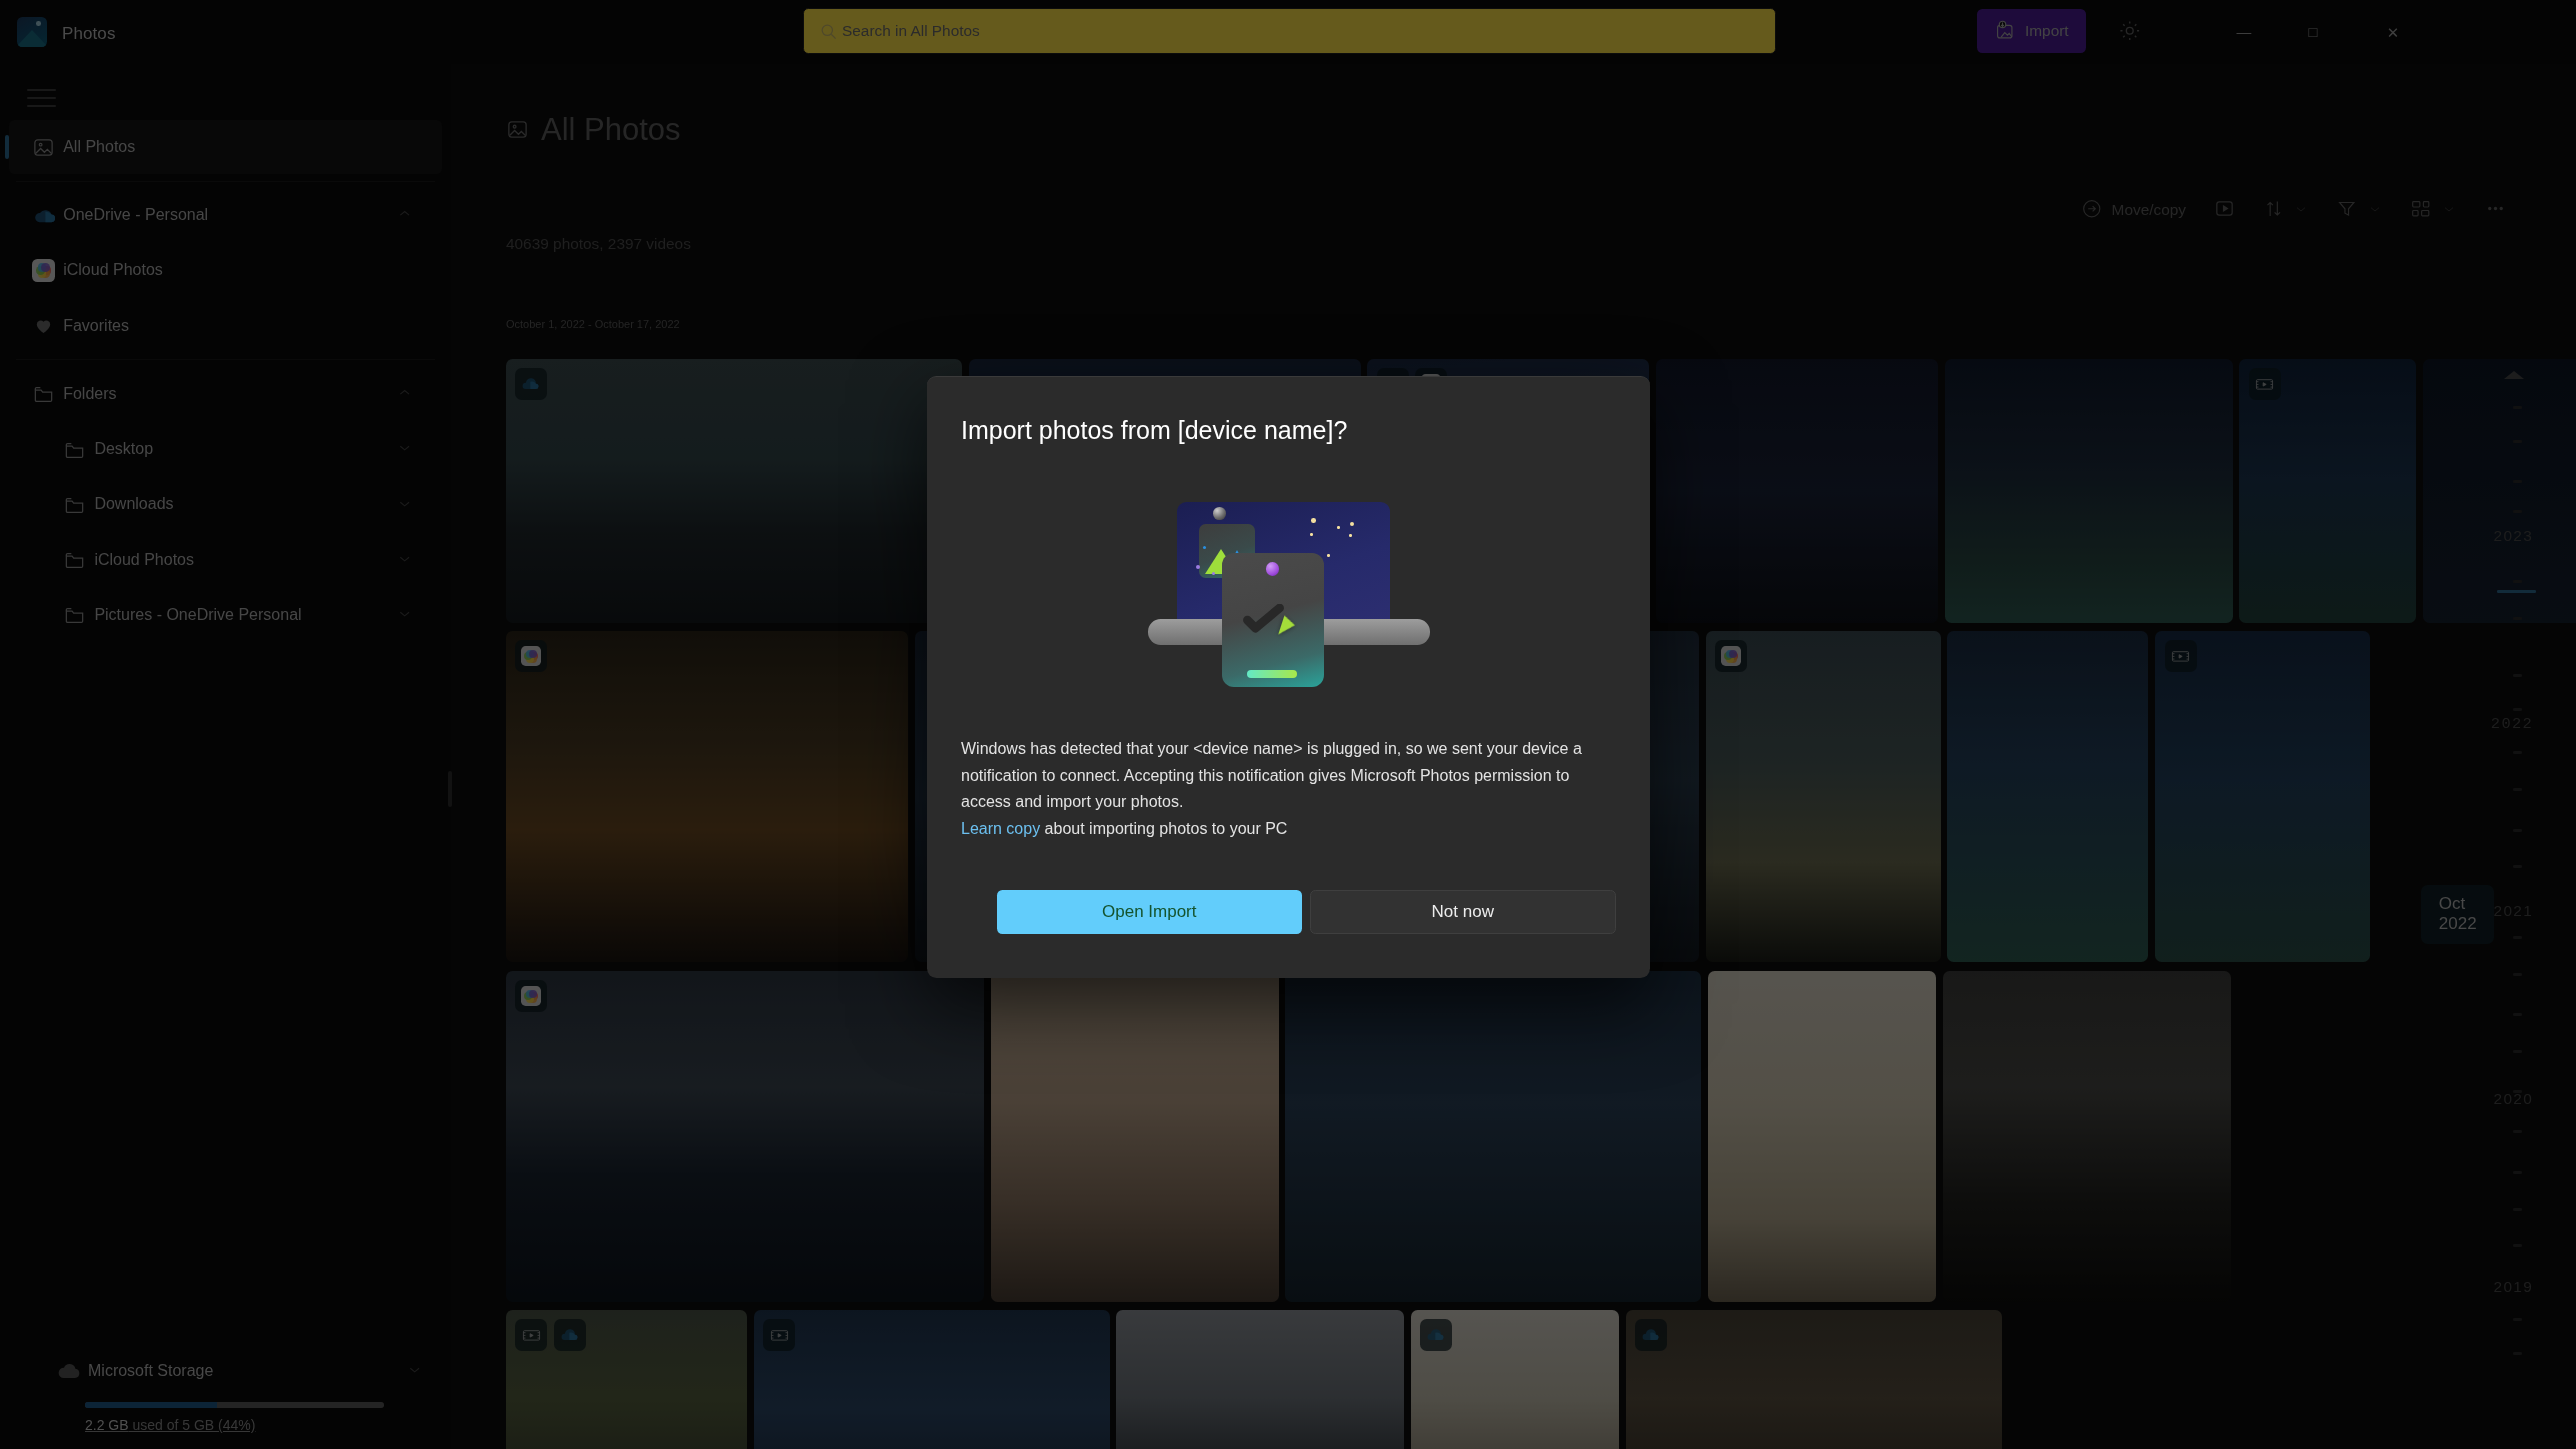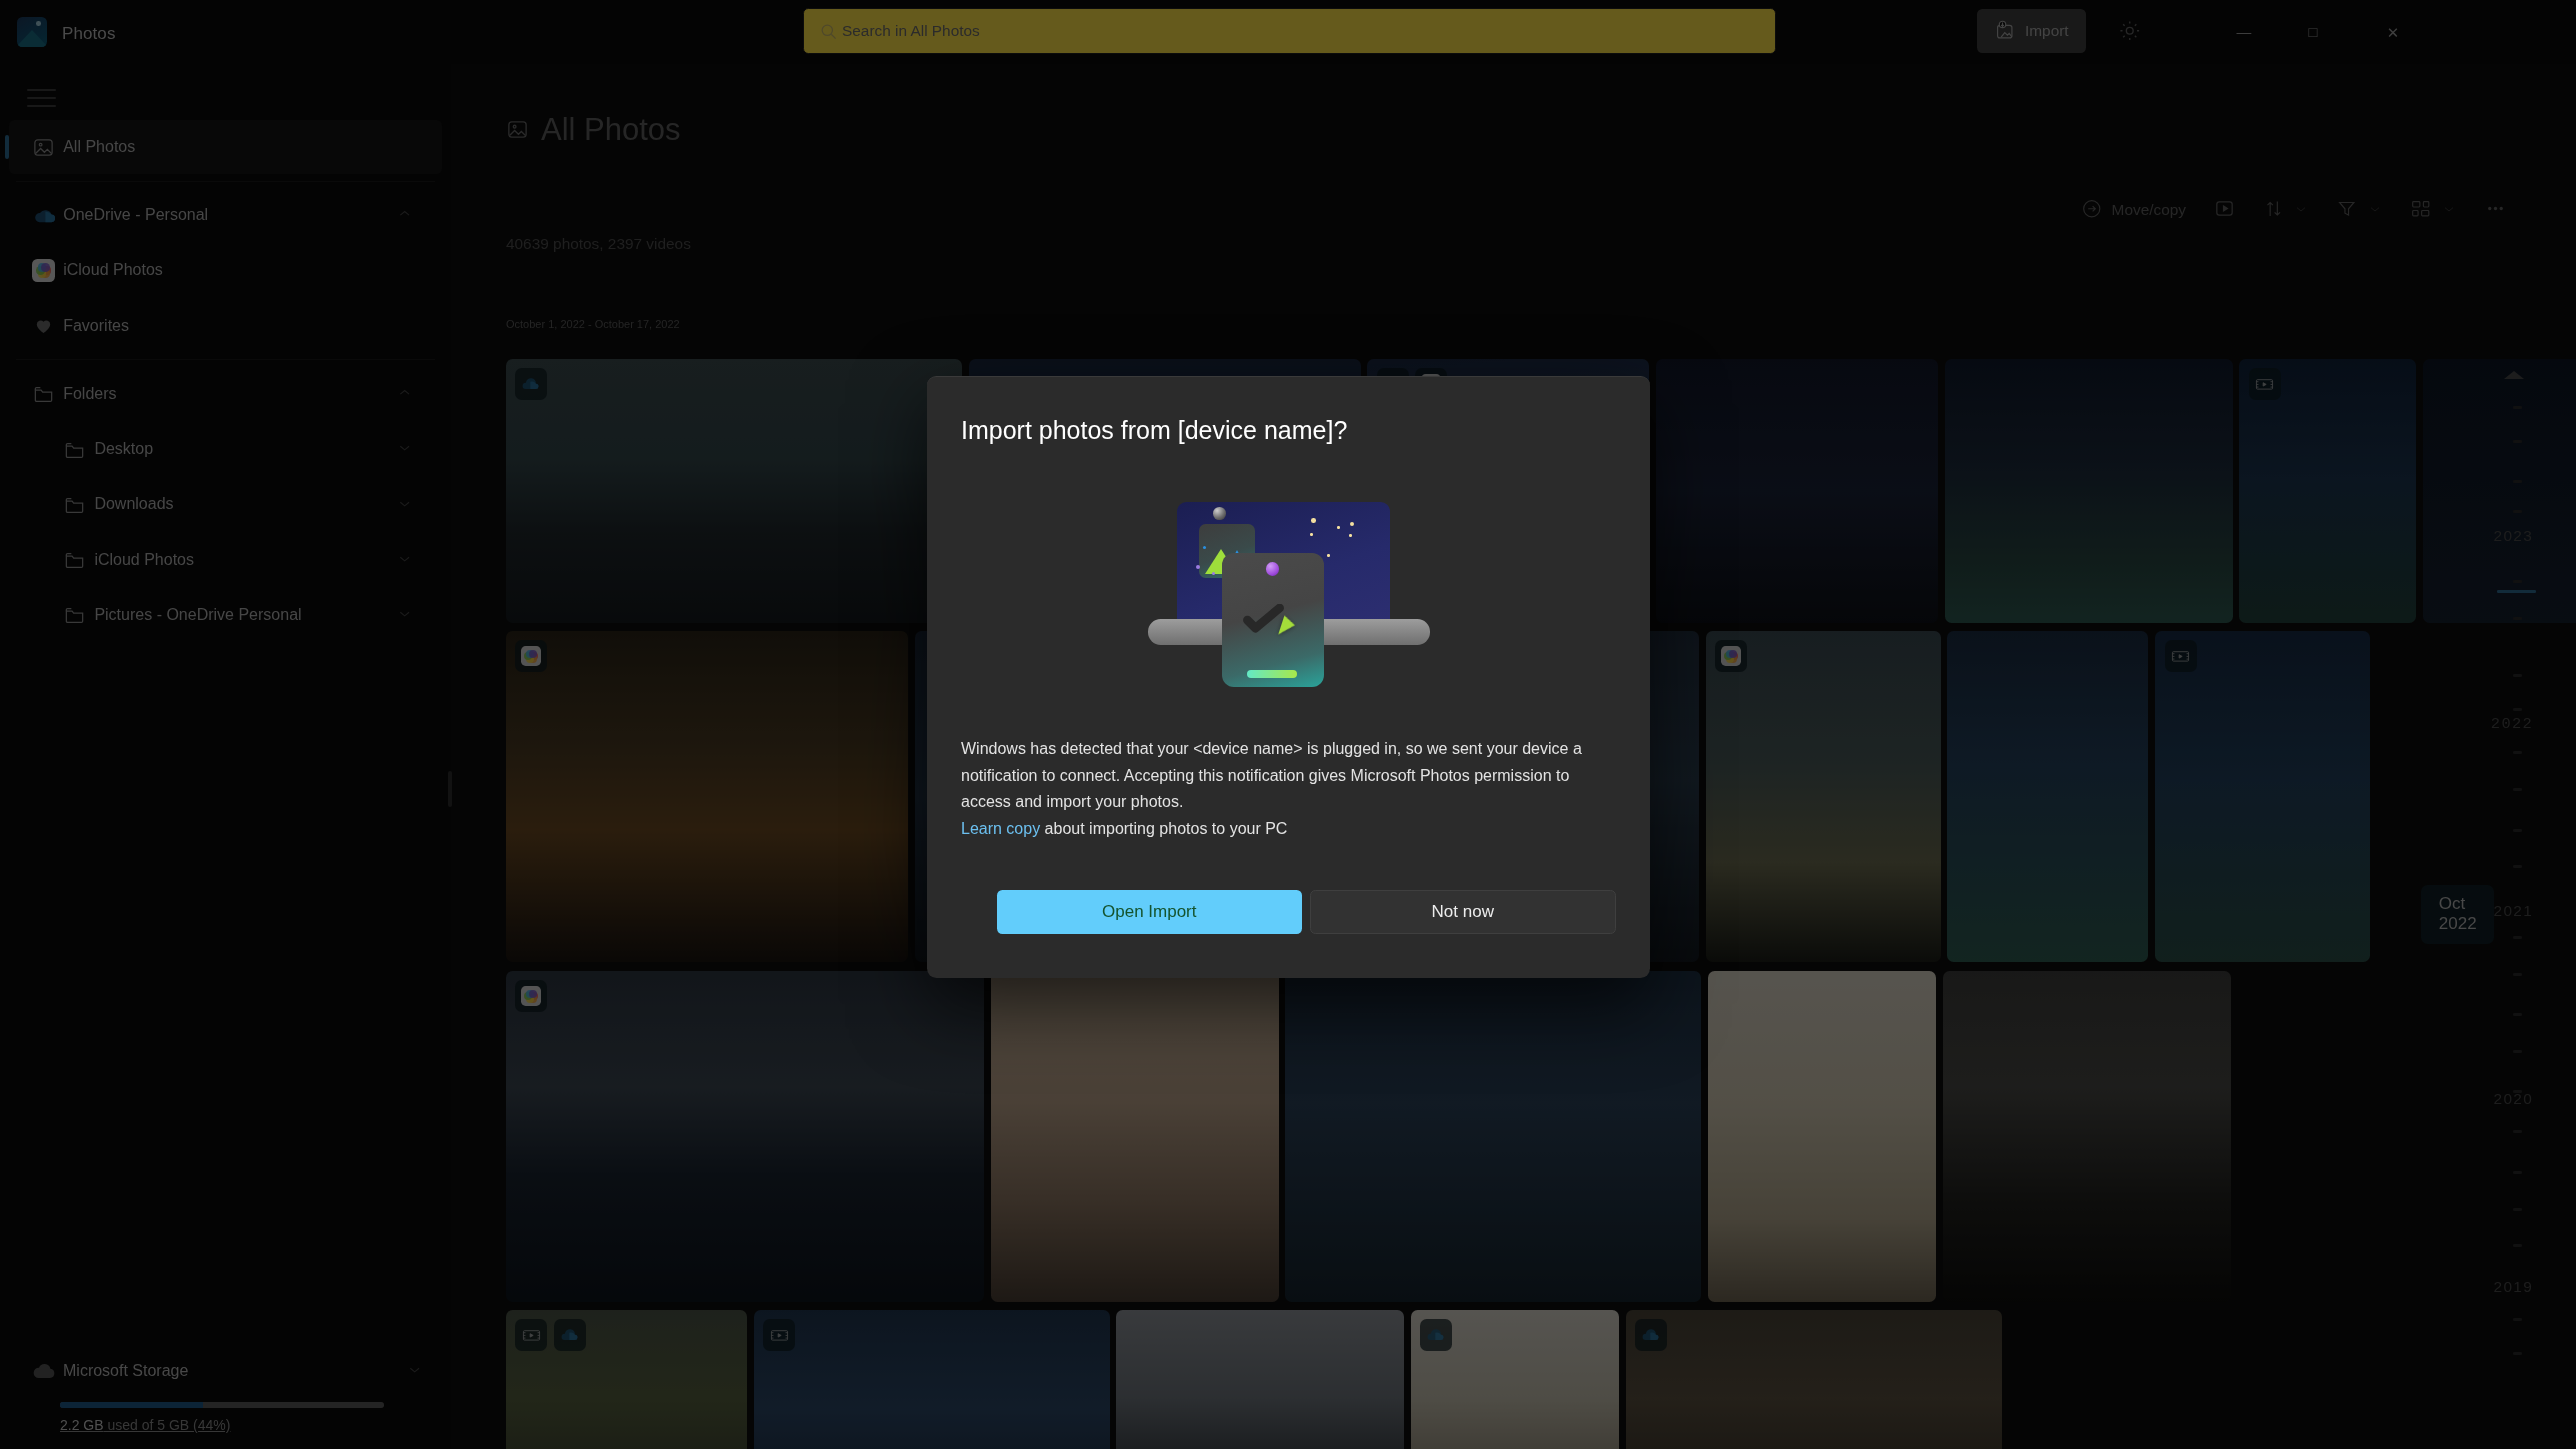--- a/index.html
+++ b/index.html
@@ -42,21 +42,21 @@
     display: flex; align-items: center; padding-left: 38px;
   }
   .searchbar .sicon {
     position:absolute; left: 14.8px; top: 12.7px; width:19px;height:19px;
     opacity:.5;
   }
   .searchbar .ph { font-size: 15.4px; color: #6b6b6b; }
 
   .import-btn {
     position:absolute; right: 402px; top: 9.4px; height: 44px;
-    background:#404040; border-radius: 5.4px;
+    background:#4c1d95; border-radius: 5.4px;
     display:flex; align-items:center; gap:9.4px; padding: 0 17.4px;
   }
   .import-btn .lbl { font-size: 15.4px; color: #a8a8a8; }
   .gear-btn {
     position:absolute; right: 342px; top: 14.8px; width: 32px; height: 32px;
     display:flex;align-items:center;justify-content:center; opacity:.55;
   }
   .wbtn {
     position:absolute; top: 0; width: 70px; height: 64px;
     display:flex;align-items:center;justify-content:center;
@@ -95,21 +95,21 @@
 
   .icloud-ico {
     width:23px;height:23px;border-radius:5.4px;background:#d9d9d9;
     position:relative; overflow:hidden;
   }
   .icloud-ico i {
     position:absolute; width:8.7px;height:8.7px;border-radius:50%;
   }
 
   .storage {
-    position:absolute; bottom: 16px; left:0; width: 451px;
+    position:absolute; bottom: 16px; left:0; width: 451px; padding-left: 25px;
   }
   .storage-row { display:flex; align-items:center; height: 44px; padding-left: 24px; position:relative; }
   .storage-row .nav-lbl { font-size: 16px; color:#b5b5b5; }
   .bar-wrap {
     margin: 9.4px 67px 9.4px 60px; height: 5.4px; background:#5a5a5a; border-radius:2.7px; overflow:hidden;
   }
   .bar-fill { height:100%; background:#1f5a8a; width:44%; }
   .storage-cap {
     padding-left: 60px; font-size: 14px; color:#8a8a8a; text-decoration: underline;
   }

